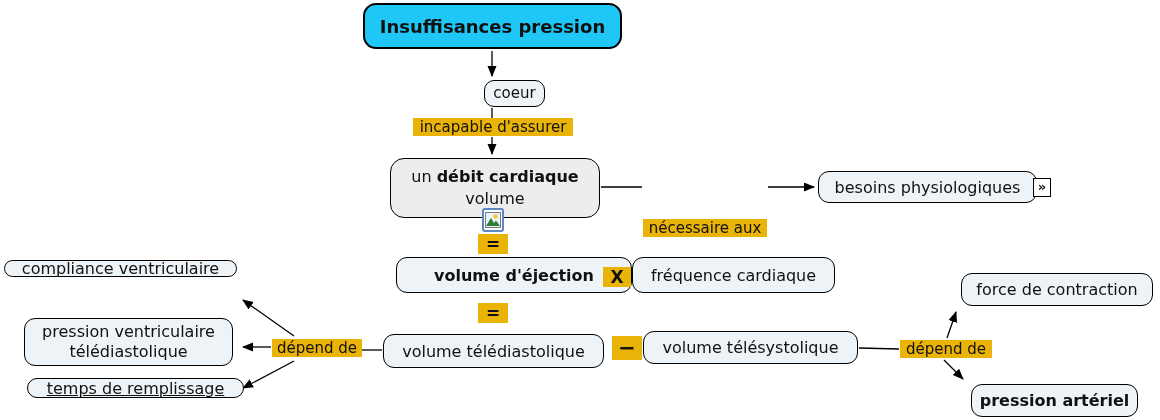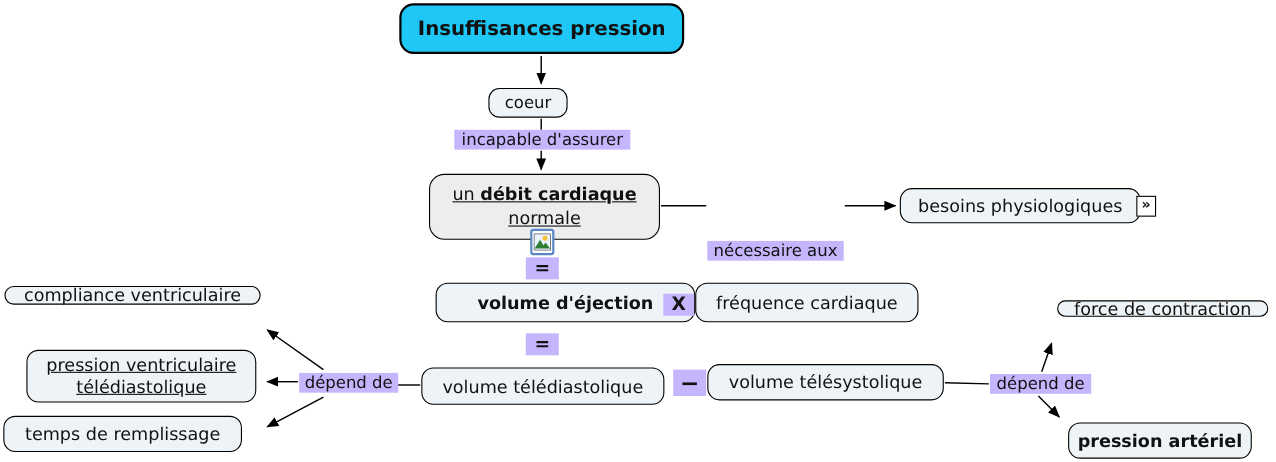--- a/index.html
+++ b/index.html
@@ -17,42 +17,42 @@
     display:flex;align-items:center;justify-content:center;
     text-align:center;
     background:#EDF3F7;
     border:1px solid #000;
     border-radius:11px;
     font-size:16px;
     line-height:19px;
     box-sizing:border-box;
     white-space:nowrap;
   }
-  .node.multi{white-space:normal;text-decoration:underline;}
+  .node.multi{white-space:normal;}
   .lbl{
     position:absolute;
     text-align:center;
     font-size:15px;
-    background:#c4b5fd;
+    background:#eab308;
     white-space:nowrap;
   }
   .op{font-weight:bold;font-size:17px;}
   
   #n-root{left:363px;top:3px;width:259px;height:46px;background:#1EC7F5;border-width:2px;border-radius:13px;font-weight:bold;font-size:18px;}
-  #n-coeur{left:444px;top:80px;width:72px;height:27px;border-radius:10px;font-size:15px;}
+  #n-coeur{left:484px;top:80px;width:61px;height:27px;border-radius:10px;font-size:15px;}
   #n-debit{left:390px;top:158px;width:210px;height:60px;border-radius:14px;background:#EDEDED;flex-direction:column;line-height:22px;}
   #n-besoins{left:818px;top:171px;width:219px;height:32px;}
   #n-volej{left:396px;top:257px;width:236px;height:36px;font-weight:bold;}
   #n-freq{left:632px;top:257px;width:203px;height:36px;}
   #n-vtd{left:383px;top:334px;width:221px;height:34px;}
   #n-vts{left:643px;top:331px;width:215px;height:33px;}
   #n-compliance{left:4px;top:260px;width:233px;height:17px;}
   #n-pvt{left:24px;top:318px;width:209px;height:48px;line-height:20px;}
-  #n-temps{left:3px;top:378px;width:217px;height:33px;}
-  #n-force{left:961px;top:273px;width:192px;height:15px;}
+  #n-temps{left:27px;top:378px;width:217px;height:20px;text-decoration:underline;}
+  #n-force{left:961px;top:273px;width:192px;height:33px;}
   #n-part{left:971px;top:384px;width:167px;height:33px;font-weight:bold;}
   
   #l-incapable{left:413px;top:118px;width:160px;}
   #l-necessaire{left:643px;top:179px;width:124px;margin-top:40px;}
   #l-eq1{left:478px;top:234px;width:30px;}
   #l-times{left:603px;top:267px;width:28px;}
   #l-eq2{left:478px;top:303px;width:30px;}
   #l-minus{left:612px;top:336px;width:30px;font-size:21px;}
   #l-dep-left{left:272px;top:339px;width:90px;}
   #l-dep-right{left:900px;top:340px;width:92px;}
@@ -87,21 +87,21 @@
       <path d="M944,360 L963,379" marker-end="url(#arr)"></path>
     </g>
   </svg>
 
   <div class="node" id="n-root">Insuffisances pression</div>
 
   <div class="node" id="n-coeur">coeur</div>
 
   <div class="node multi" id="n-debit">
     <div><span>un </span><b>débit cardiaque</b></div>
-    <div>normale</div>
+    <div>volume</div>
   </div>
 
   <div class="node" id="n-besoins">besoins physiologiques</div>
 
   <div class="node" id="n-volej">volume d'éjection</div>
 
   <div class="node" id="n-freq">fréquence cardiaque</div>
 
   <div class="node" id="n-vts">volume télésystolique</div>
 

